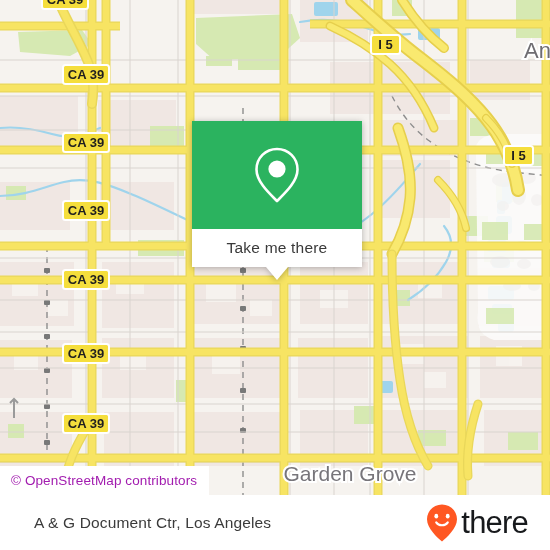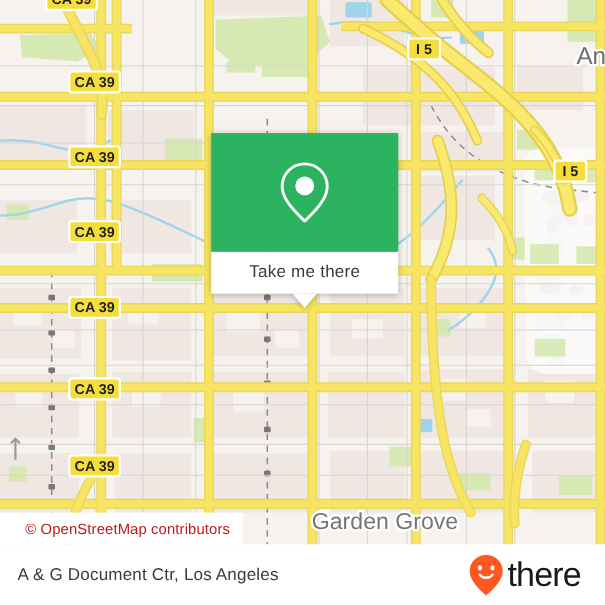--- a/index.html
+++ b/index.html
@@ -29,26 +29,26 @@
     overflow: hidden;
   }
   #map svg { display: block; }
 
   
   #attribution {
     position: absolute;
     left: 0;
     top: 466px;
     height: 29px;
-    padding: 0 12px 0 23px;
+    padding: 0 12px 0 11px;
     display: flex;
     align-items: center;
     background: #ffffff;
     font-size: 13.5px;
-    color: #b91c1c;
+    color: #a21caf;
     letter-spacing: 0.1px;
     z-index: 40;
   }
 
   
   #callout {
     position: absolute;
     left: 192px;
     top: 121px;
     width: 170px;
@@ -89,21 +89,21 @@
   #footer {
     position: absolute;
     left: 0;
     top: 495px;
     width: 550px;
     height: 55px;
     background: #ffffff;
     display: flex;
     align-items: center;
     justify-content: space-between;
-    padding: 0 22px 0 16px;
+    padding: 0 22px 0 34px;
     box-sizing: border-box;
     z-index: 60;
   }
   #footer-title {
     font-size: 15.5px;
     color: #3b3b3b;
     letter-spacing: 0.15px;
     white-space: nowrap;
   }
   #brand {

